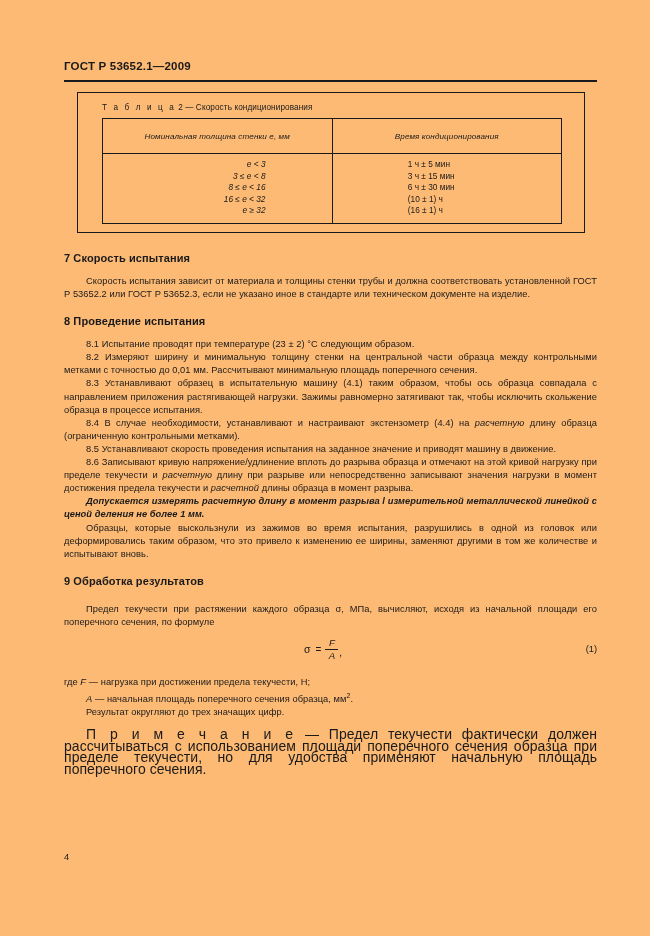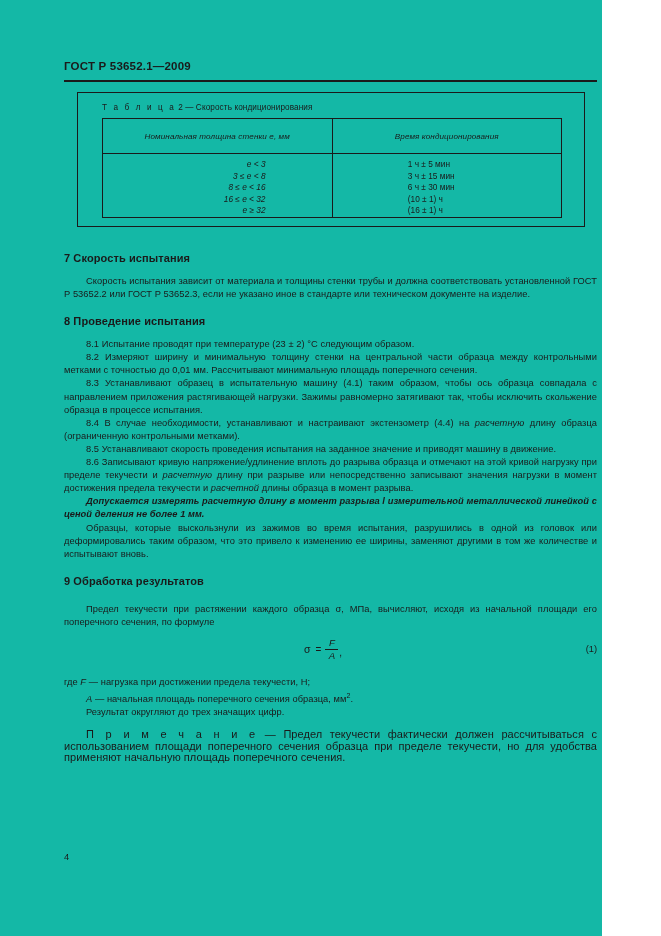--- a/index.html
+++ b/index.html
@@ -12,23 +12,23 @@
     height: 936px;
     font-family: "Liberation Sans", sans-serif;
     color: #1a1a1a;
     position: relative;
     overflow: hidden;
   }
 
   .page {
     position: absolute;
     left: 0; top: 0;
-    width: 602px;
+    width: 650px;
     height: 936px;
-    background: #14b8a6;
+    background: #fdba74;
   }
 
   
   .doc-header {
     position: absolute;
     left: 64px;
     top: 60px;
     font-size: 11.5px;
     font-weight: bold;
     letter-spacing: 0.2px;
@@ -76,21 +76,21 @@
   }
   table.cond th {
     font-size: 8.1px;
     font-weight: normal;
     text-align: center;
     height: 34px;
     letter-spacing: 0.1px;
     font-style: italic;
   }
   table.cond td {
-    padding: 5px 0 0 0;
+    padding: 5px 0 6px 0;
   }
   .cellcol {
     display: flex;
     flex-direction: column;
   }
   .cellcol span {
     font-size: 8.3px;
     line-height: 11.6px;
     display: block;
   }
@@ -192,21 +192,21 @@
     font-size: 9.3px;
     line-height: 13.1px;
     margin: 0;
     letter-spacing: 0.05px;
   }
   p.def.indent1 { padding-left: 22px; }
   sup.sq { font-size: 7px; vertical-align: super; }
 
   
   p.note {
-    font-size: 11px;
+    font-size: 14px;
     line-height: 11.4px;
     margin: 0;
     text-align: justify;
     text-indent: 22px;
     letter-spacing: 0.05px;
   }
   .note .spaced { letter-spacing: 2.1px; }
 
   
   .page-number {

